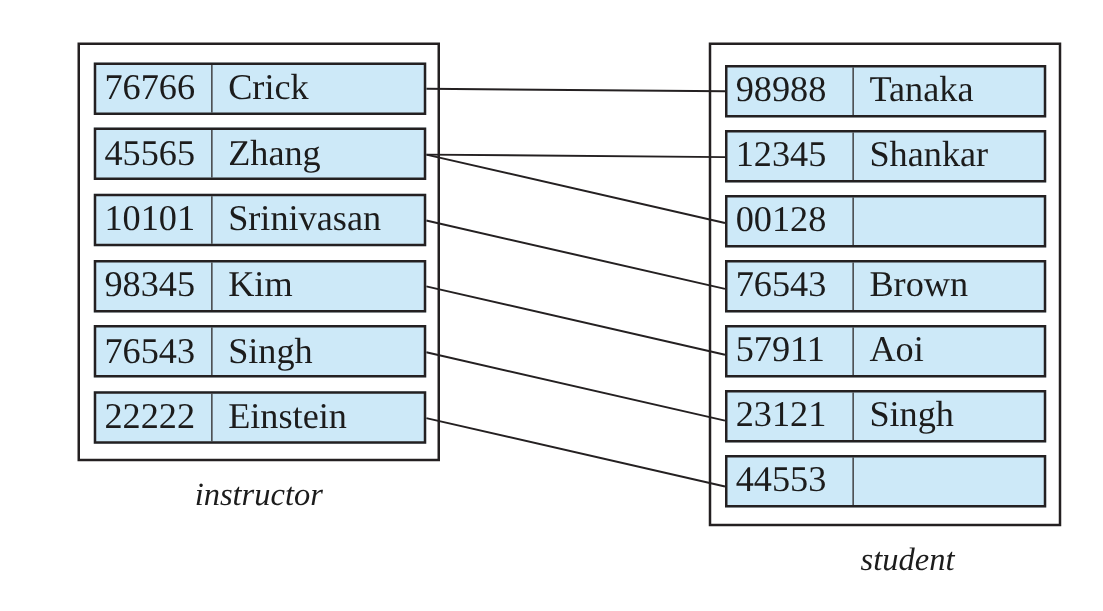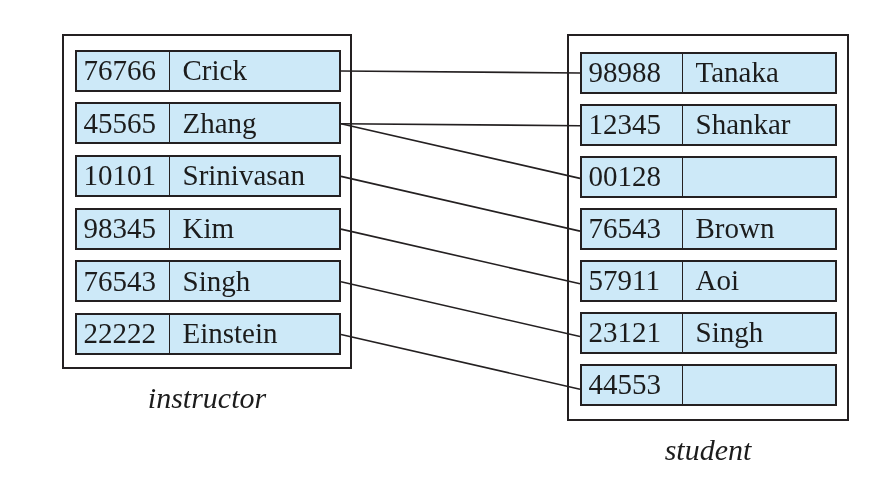--- a/index.html
+++ b/index.html
@@ -64,26 +64,26 @@
     padding-left: 7px;
     border-right: 1.5px solid var(--line, #242021);
   }
   #table-instructor .cell.id { width: 93px; }
   #table-student .cell.id { width: 101px; }
   .cell.name { flex: 1; padding-left: 13px; }
   .table-label {
     position: absolute;
     z-index: 2;
     font-style: italic;
-    font-size: 30px;
+    font-size: 26px;
     color: var(--text, #1c1c1c);
     text-align: center;
   }
   #label-instructor { left: 62px; top: 381px; width: 290px; }
-  #label-student   { left: 567px; top: 433px; width: 282px; }
+  #label-student   { left: 585px; top: 433px; width: 282px; }
 </style>
 </head>
 <body>
 
 <div class="canvas" style="--bg: #ffffff; --row-fill: #cde9f8; --line: #242021; --text: #1c1c1c;">
   <svg class="connectors" id="connectors" viewBox="0 0 882 489" xmlns="http://www.w3.org/2000/svg">
       <line x1="341" y1="71.0" x2="580" y2="73.0" stroke="#242021" stroke-width="1.6"></line>
       <line x1="341" y1="123.7" x2="580" y2="125.7" stroke="#242021" stroke-width="1.6"></line>
       <line x1="341" y1="123.7" x2="580" y2="178.4" stroke="#242021" stroke-width="1.6"></line>
       <line x1="341" y1="176.4" x2="580" y2="231.1" stroke="#242021" stroke-width="1.6"></line>

